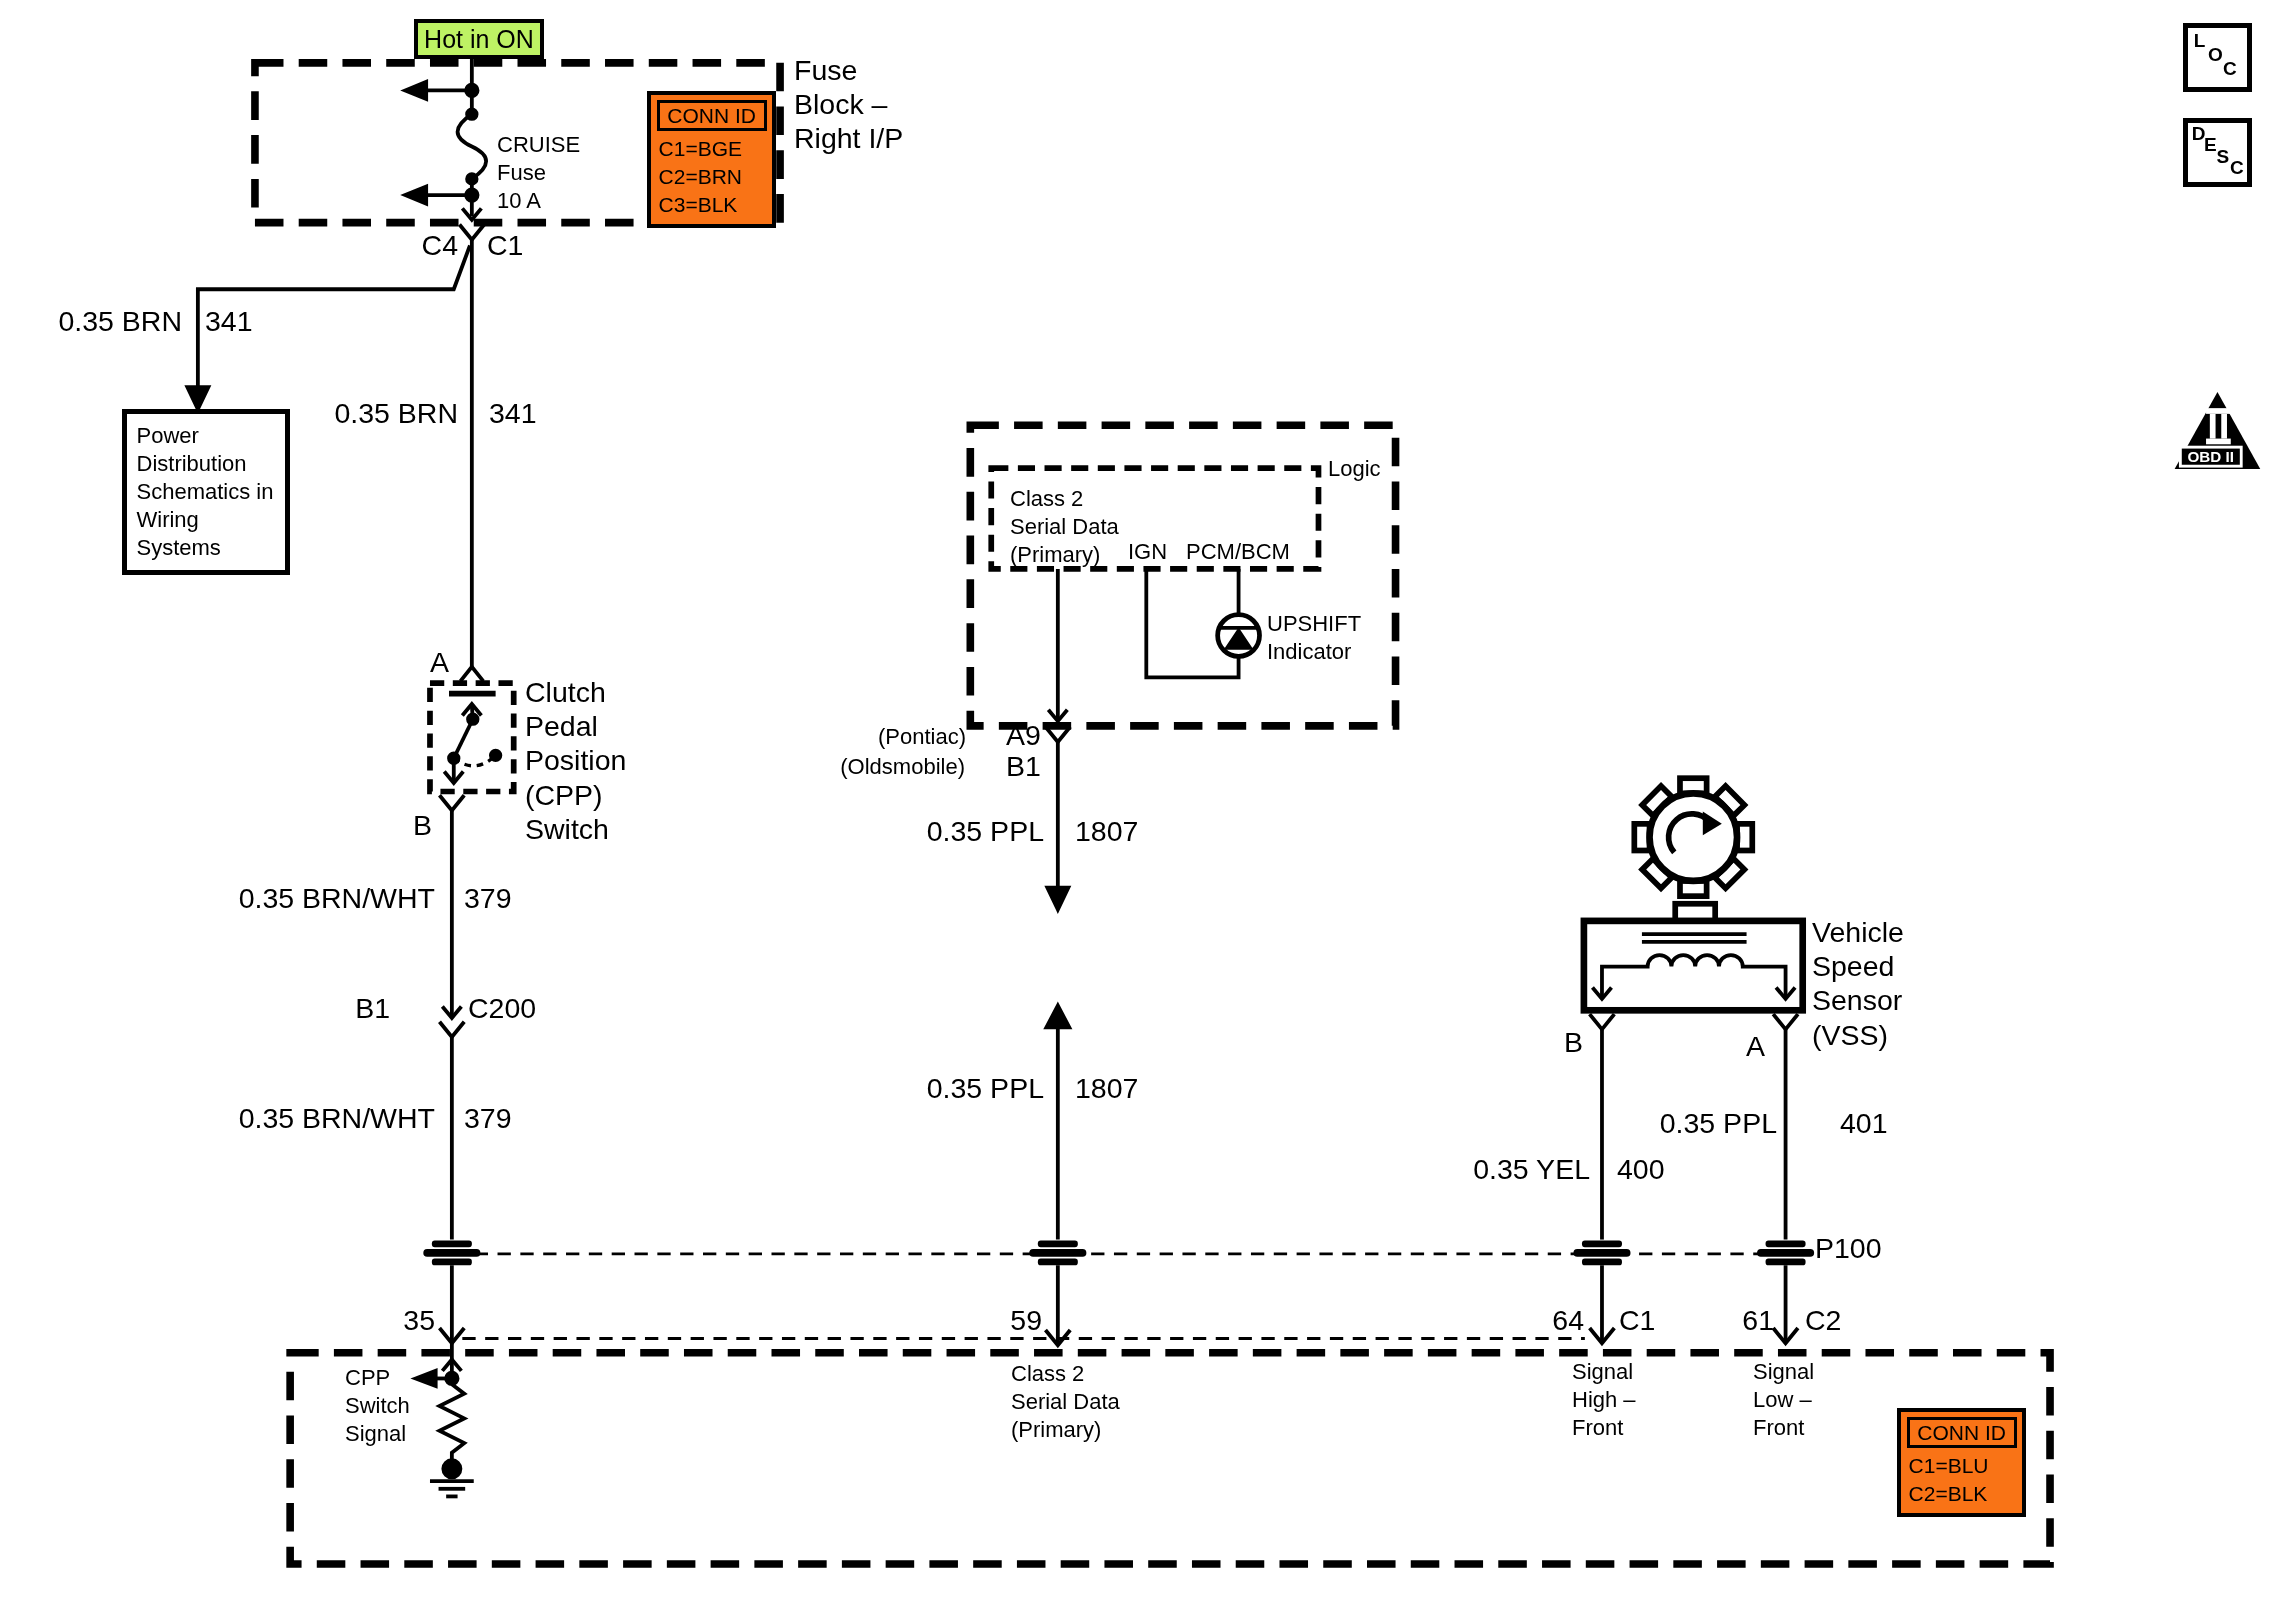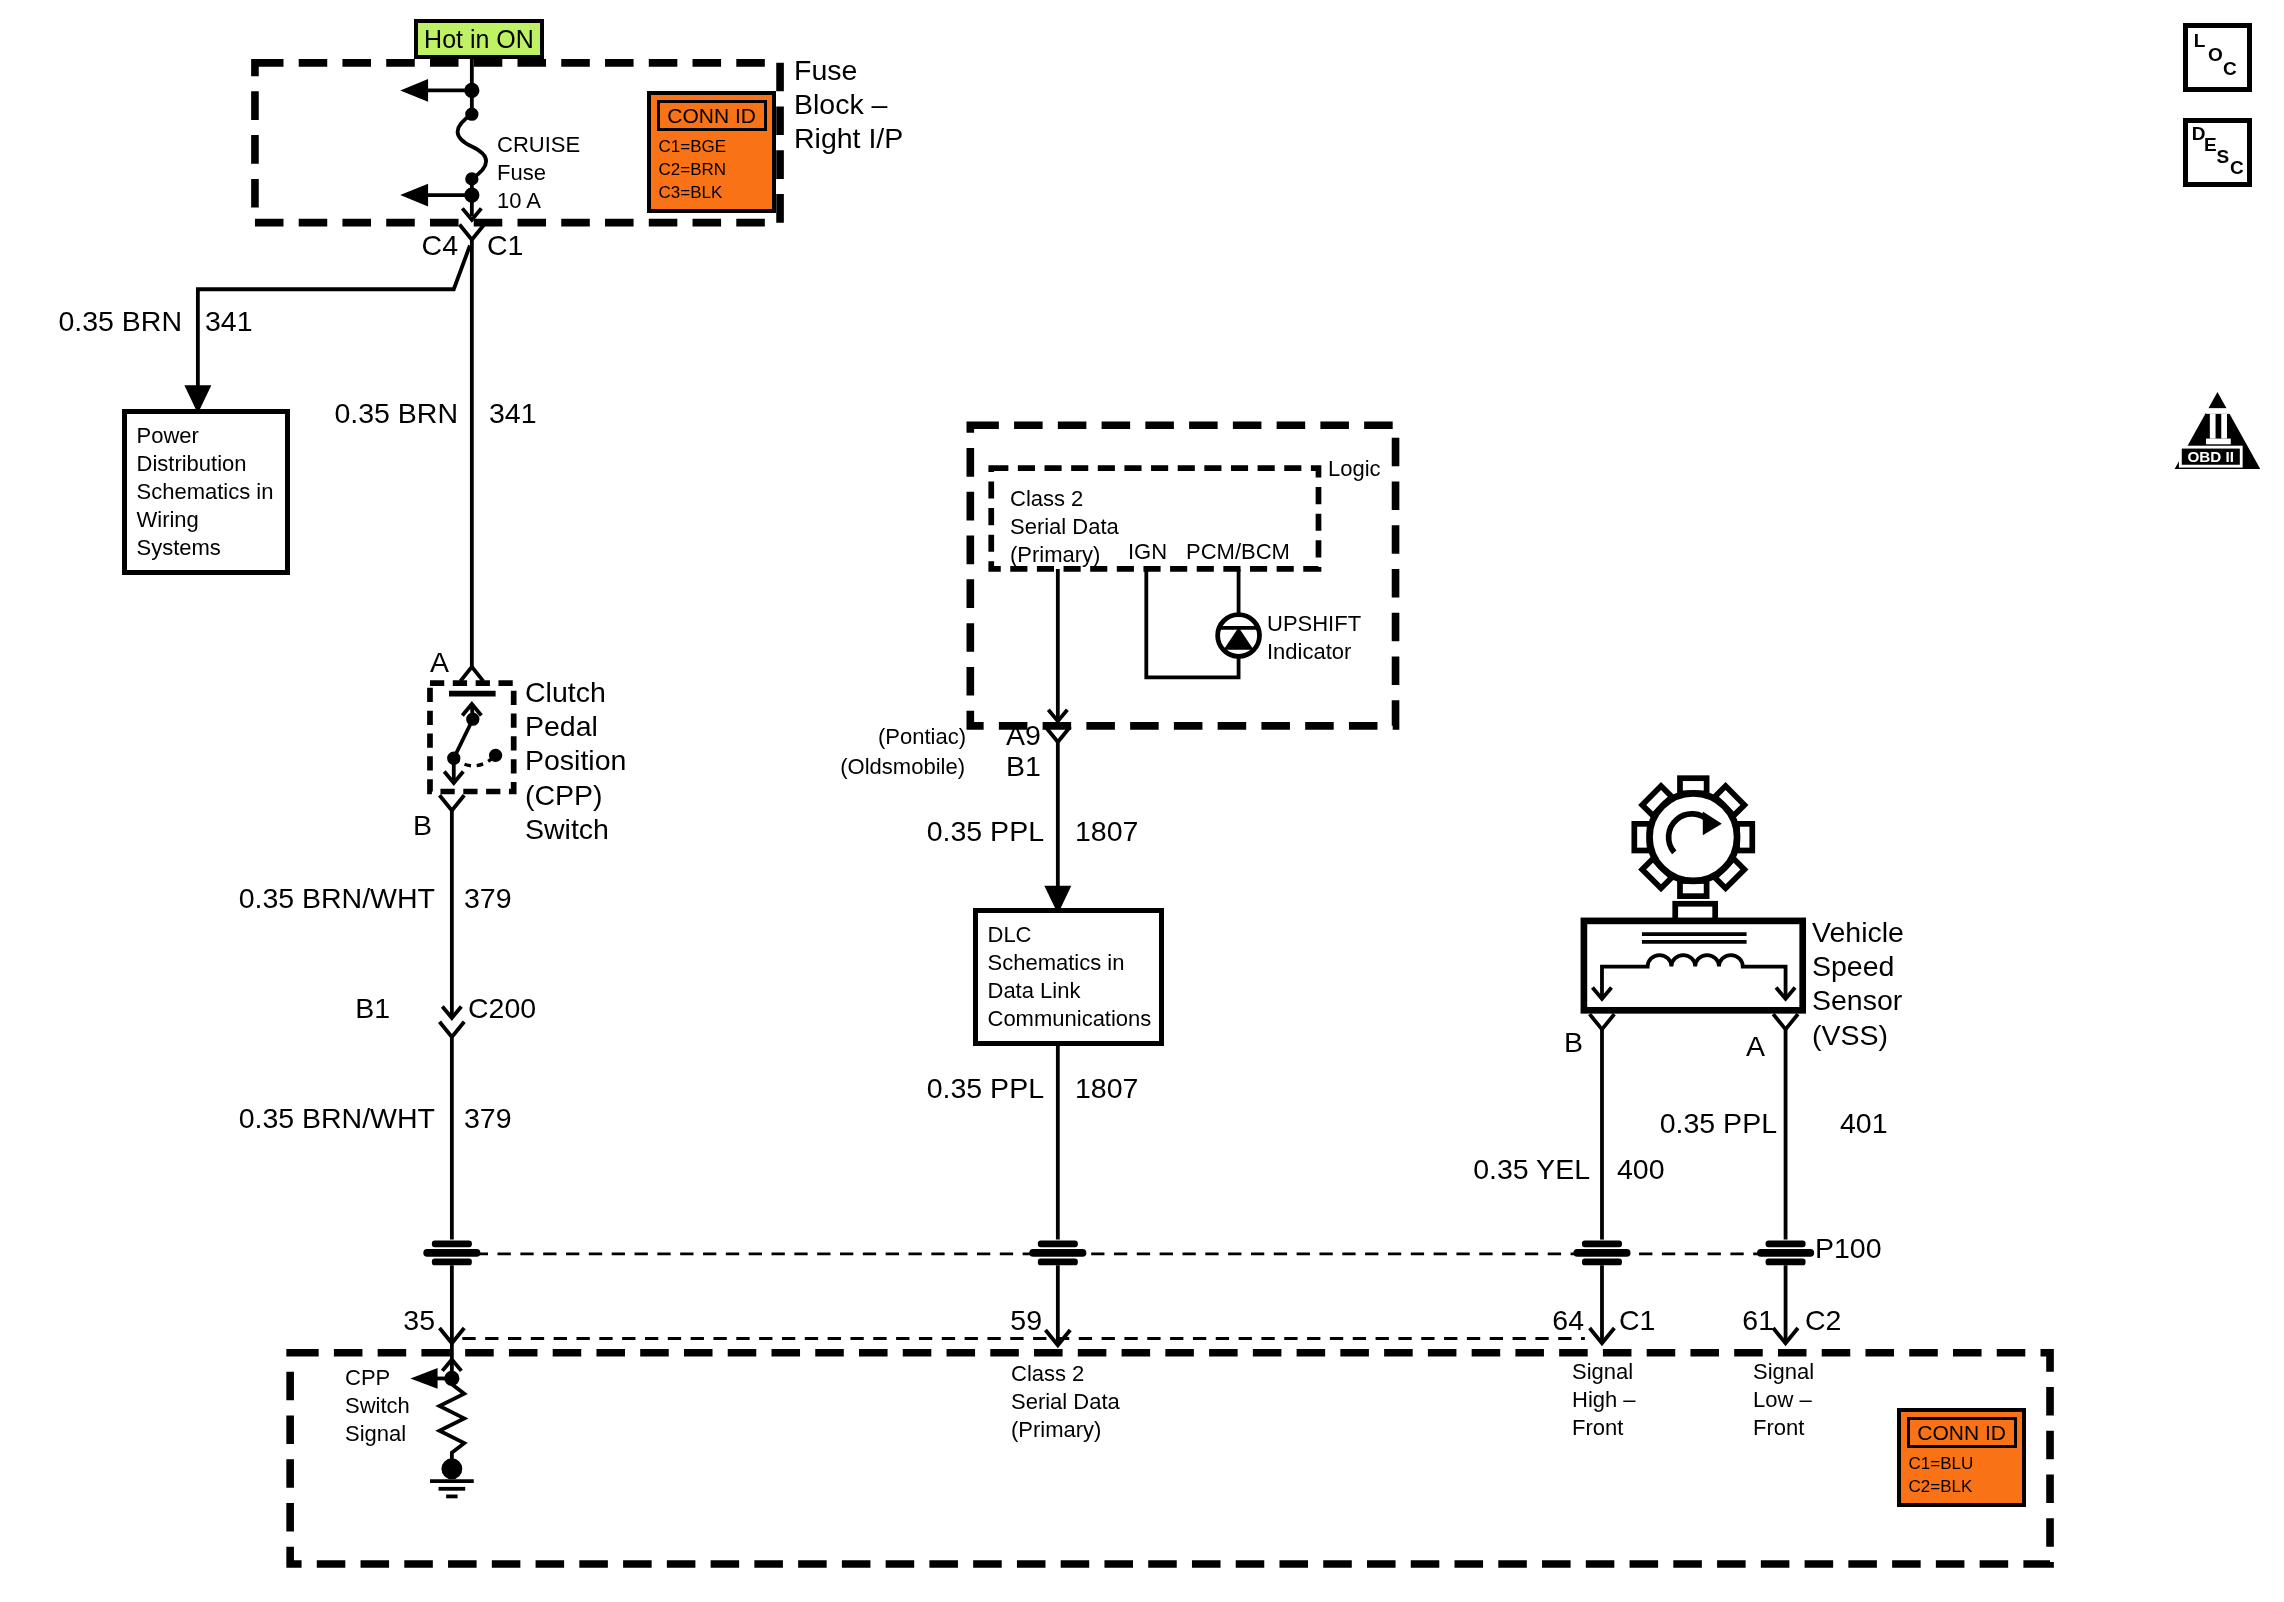--- a/index.html
+++ b/index.html
@@ -8,21 +8,21 @@
   #wires{position:absolute;left:0;top:0;}
   .lbl{position:absolute;white-space:pre-line;}
   .t30{font-size:28.5px;line-height:1.2;}
   .t26{font-size:25px;line-height:1.25;}
   .t23{font-size:22px;line-height:1.28;}
   .ra{text-align:right;}
   .refbox{position:absolute;border:5.7px solid #000;background:#fff;padding:7.6px 9.5px;}
   .hotbox{position:absolute;border:4.8px solid #000;background:#bef264;text-align:center;}
   .conntable{position:absolute;border:4.8px solid #000;background:#f97316;padding:2.9px 5.7px 4.8px;}
   .conntable .hdr{border:3.8px solid #000;padding:0 7.6px;text-align:center;font-size:21px;line-height:1.2;margin:1.9px 0 3.8px;}
-  .conntable .row{font-size:17px;line-height:1.25;padding:1px 1.9px;}
+  .conntable .row{font-size:21px;line-height:1.25;padding:1px 1.9px;}
   .cornerbox{position:absolute;width:59px;height:59px;border:5.7px solid #000;background:#fff;}
   .cornerbox span{position:absolute;font-size:19px;font-weight:bold;}
 </style>
 </head>
 <body>
 
 <div id="canvas">
 
 <svg id="wires" width="2285" height="1603" viewBox="0 0 2402 1685" stroke="#000" fill="none" stroke-width="4">
 
@@ -252,23 +252,20 @@
 Indicator</div>
 
 <div class="lbl t23 ra" style="left:861px;top:723px;width:105px;">(Pontiac)</div>
 <div class="lbl t30" style="left:1006px;top:718px;">A9</div>
 <div class="lbl t23 ra" style="left:837px;top:753px;width:128px;">(Oldsmobile)</div>
 <div class="lbl t30" style="left:1006px;top:749px;">B1</div>
 
 <div class="lbl t30 ra" style="left:911px;top:814px;width:133px;">0.35 PPL</div>
 <div class="lbl t30" style="left:1075px;top:814px;">1807</div>
 
-<div class="refbox t23" style="left:973px;top:908px;width:162px;">DLC Schematics
-in Data Link
-Communications</div>
 
 <div class="lbl t30 ra" style="left:911px;top:1071px;width:133px;">0.35 PPL</div>
 <div class="lbl t30" style="left:1075px;top:1071px;">1807</div>
 
 <div class="lbl t30" style="left:1812px;top:915px;">Vehicle
 Speed
 Sensor
 (VSS)</div>
 <div class="lbl t30" style="left:1564px;top:1025px;">B</div>
 <div class="lbl t30" style="left:1746px;top:1029px;">A</div>

